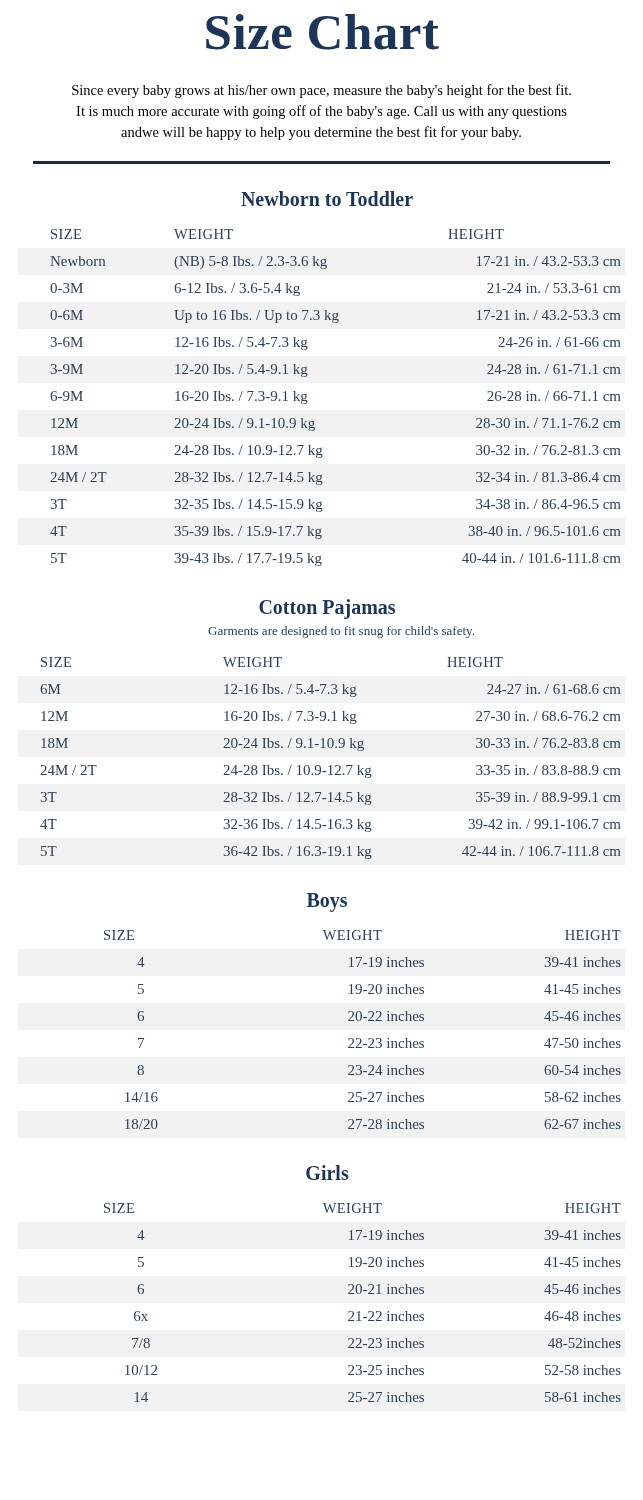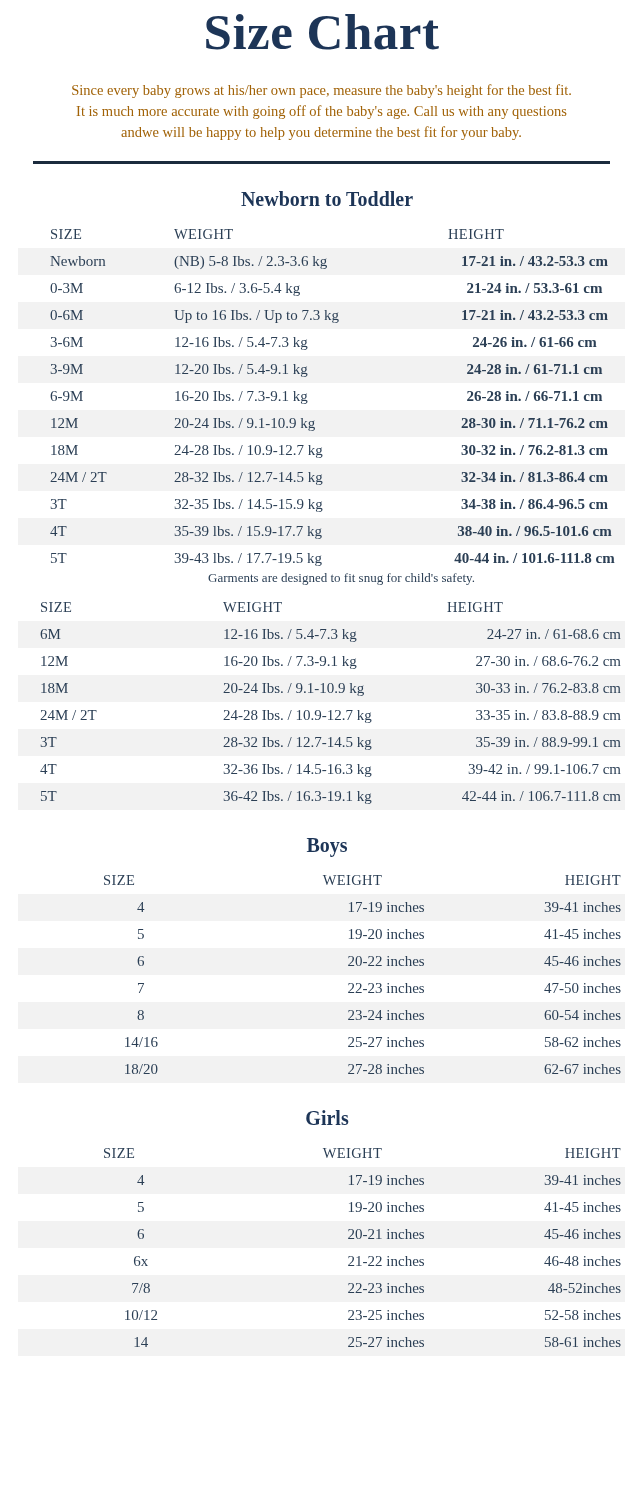--- a/index.html
+++ b/index.html
@@ -25,21 +25,21 @@
     font-size: 51px;
     letter-spacing: 0.5px;
     color: #1d3557;
     margin: 6px 0 20px 0;
     line-height: 1.05;
   }
   .intro {
     text-align: center;
     font-size: 14.5px;
     line-height: 1.45;
-    color: #a16207;
+    color: #000000;
     padding: 0 18px;
     margin-top: 6px;
   }
   .rule-wrap {
     display: flex;
     justify-content: center;
     margin: 18px 0 14px 0;
   }
   .rule {
     width: 577px;
@@ -55,21 +55,21 @@
   .section-sub {
     text-align: center;
     font-size: 13px;
     color: #2b3f55;
     margin: -6px 0 8px 0;
     padding-left: 40px;
   }
   table {
     border-collapse: collapse;
     width: 607px;
-    margin: 4px auto;
+    margin: 10px auto;
     font-size: 15px;
     color: #2b3f55;
   }
   th {
     text-align: left;
     font-weight: normal;
     font-size: 14.5px;
     letter-spacing: 0.4px;
     color: #2b3f55;
     padding: 5px 4px 5px 4px;
@@ -81,21 +81,21 @@
   tbody tr:nth-child(odd) {
     background: #f2f2f2;
   }
   tbody tr:nth-child(even) {
     background: #ffffff;
   }
   
   .t-nb th:nth-child(1), .t-nb td:nth-child(1) { width: 110px; padding-left: 32px; }
   .t-nb th:nth-child(2), .t-nb td:nth-child(2) { width: 260px; padding-left: 10px; }
   .t-nb th:nth-child(3), .t-nb td:nth-child(3) { padding-left: 10px; }
-  .t-nb td:nth-child(3) { text-align: center; padding-right: 4px; font-weight: bold; }
+  .t-nb td:nth-child(3) { text-align: right; padding-right: 4px; }
   .t-nb th:nth-child(3) { text-align: left; }
 
   
   .t-pj th:nth-child(1), .t-pj td:nth-child(1) { width: 165px; padding-left: 22px; }
   .t-pj th:nth-child(2), .t-pj td:nth-child(2) { width: 210px; padding-left: 14px; }
   .t-pj td:nth-child(3) { text-align: right; padding-right: 4px; }
   .t-pj th:nth-child(3) { text-align: left; padding-left: 10px; }
 
   
   .t-bg { width: 607px; }
@@ -190,20 +190,21 @@
         <td>38-40 in. / 96.5-101.6 cm</td>
       </tr>
       <tr>
         <td>5T</td>
         <td>39-43 lbs. / 17.7-19.5 kg</td>
         <td>40-44 in. / 101.6-111.8 cm</td>
       </tr>
     </tbody>
   </table>
 
+  <h2 class="section-title">Cotton Pajamas</h2>
   <div class="section-sub">Garments are designed to fit snug for child's safety.</div>
   <table class="t-pj">
     <thead>
       <tr>
         <th>SIZE</th>
         <th>WEIGHT</th>
         <th>HEIGHT</th>
       </tr>
     </thead>
     <tbody>

